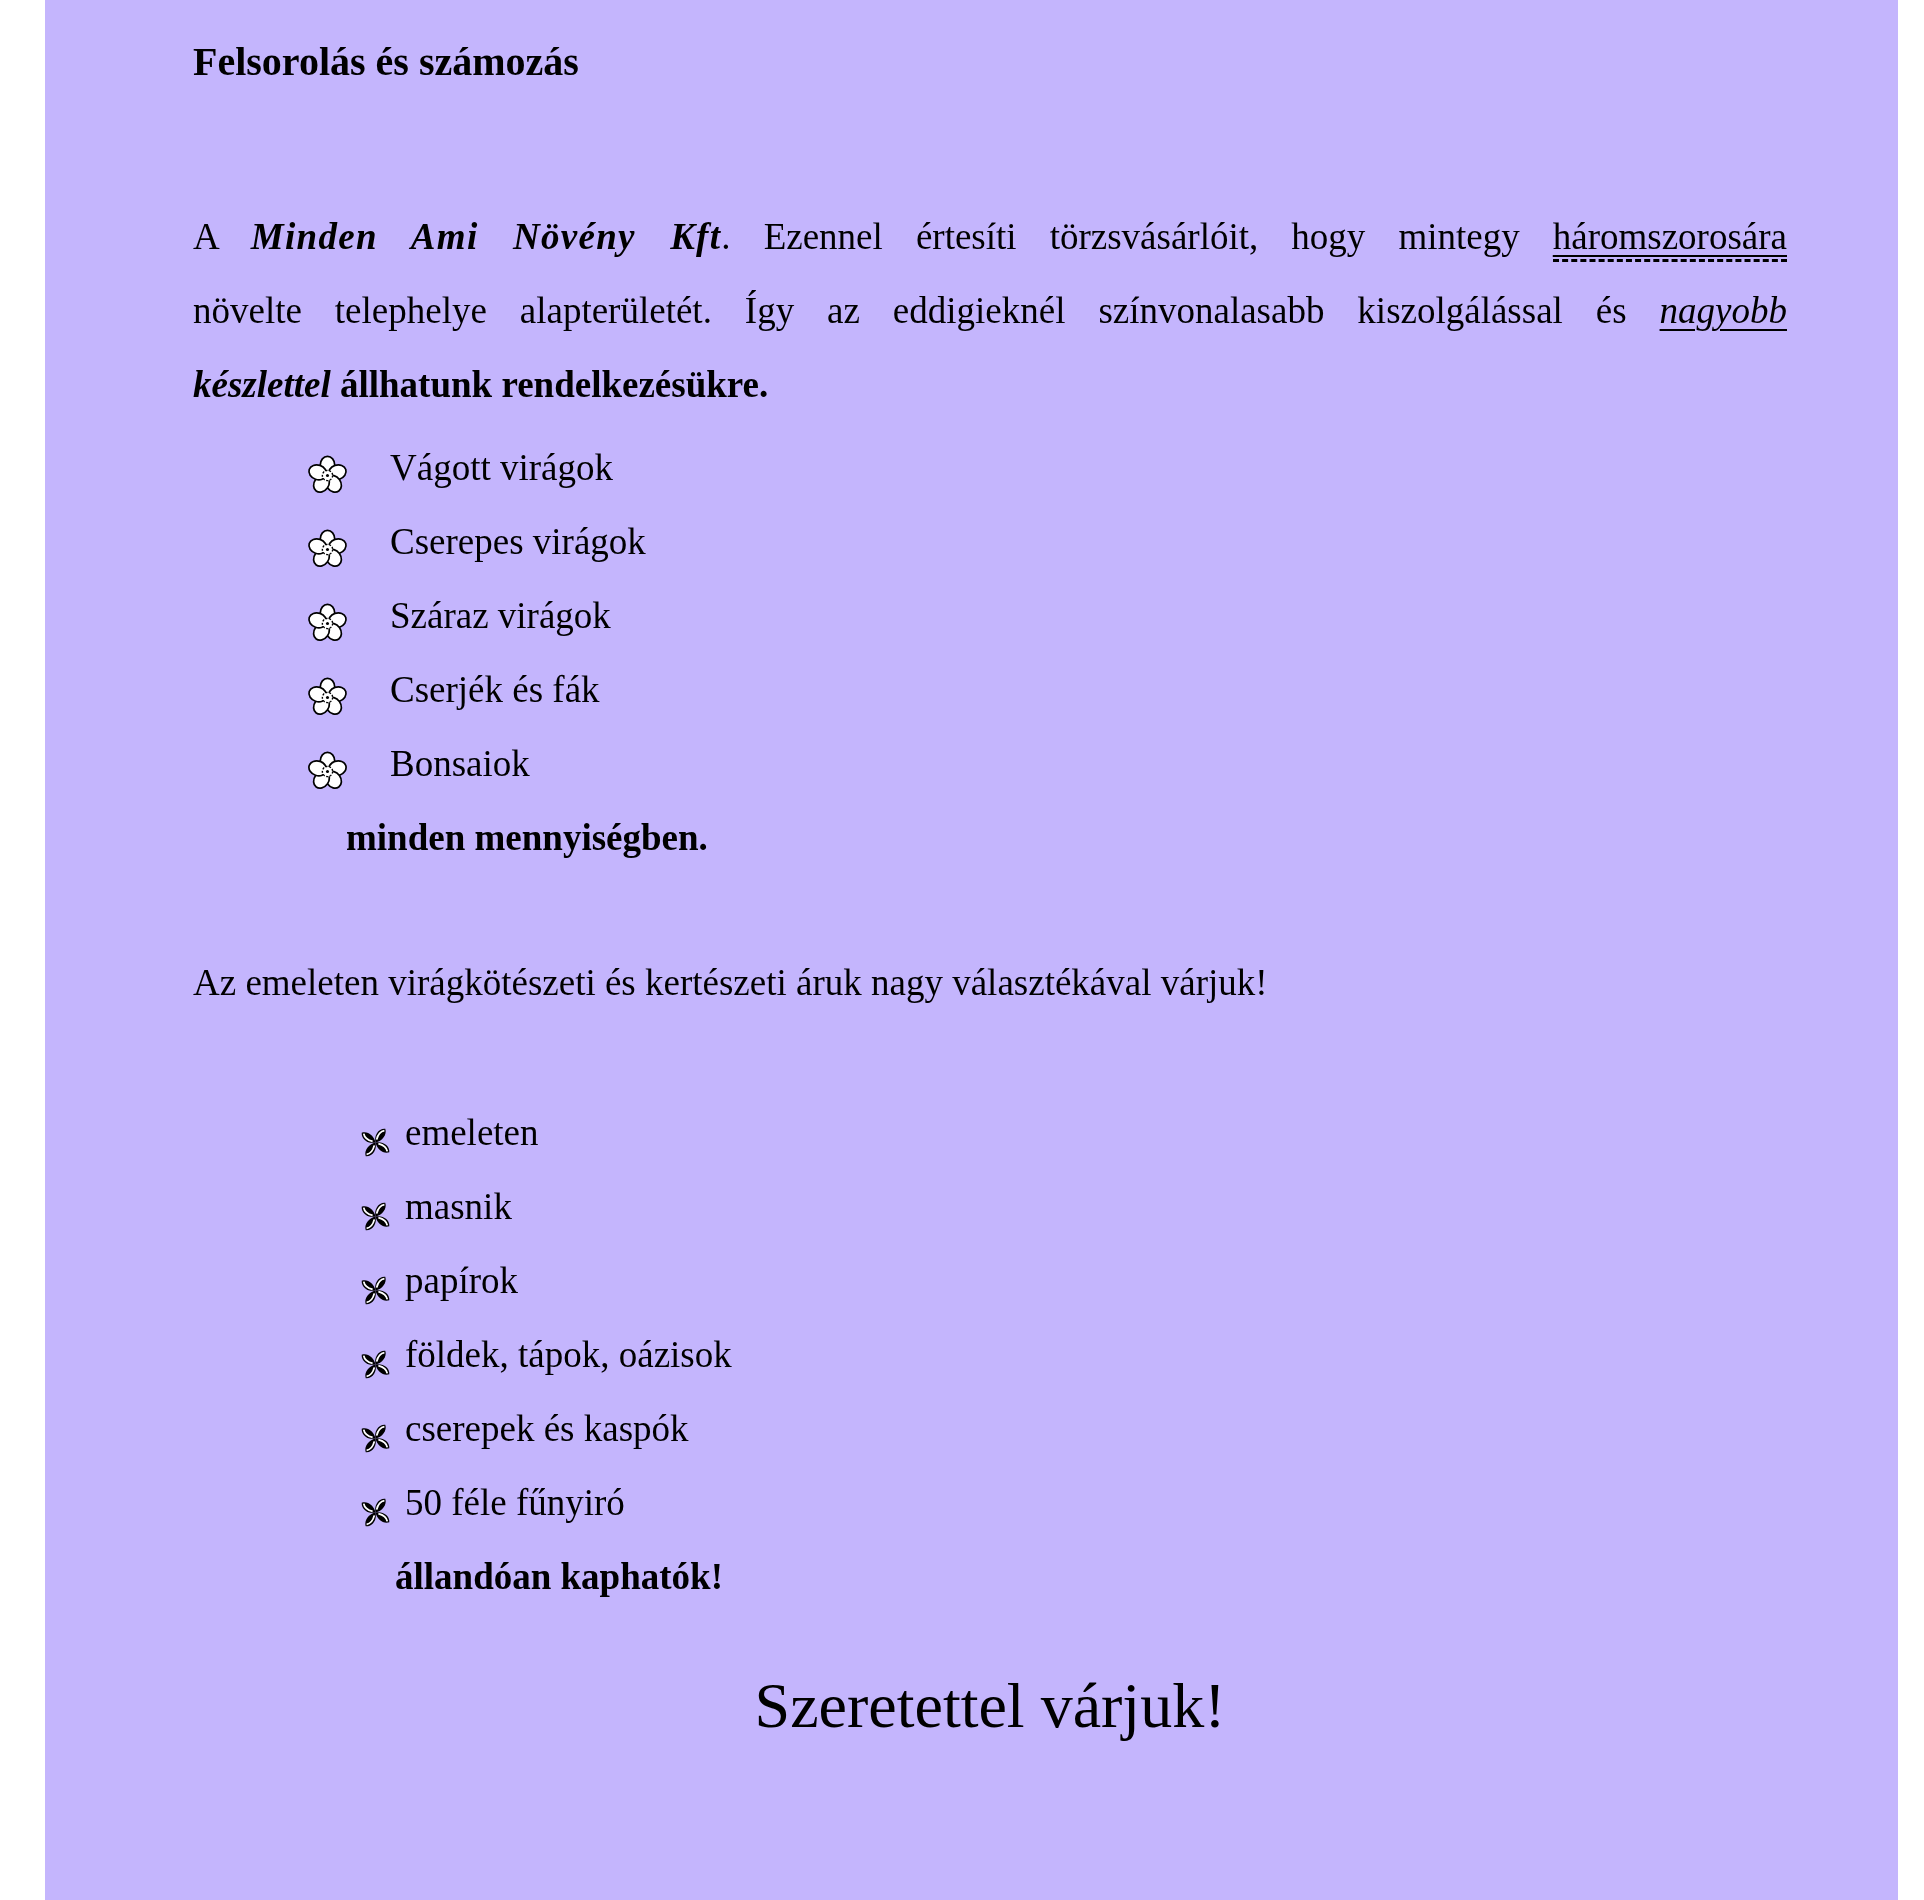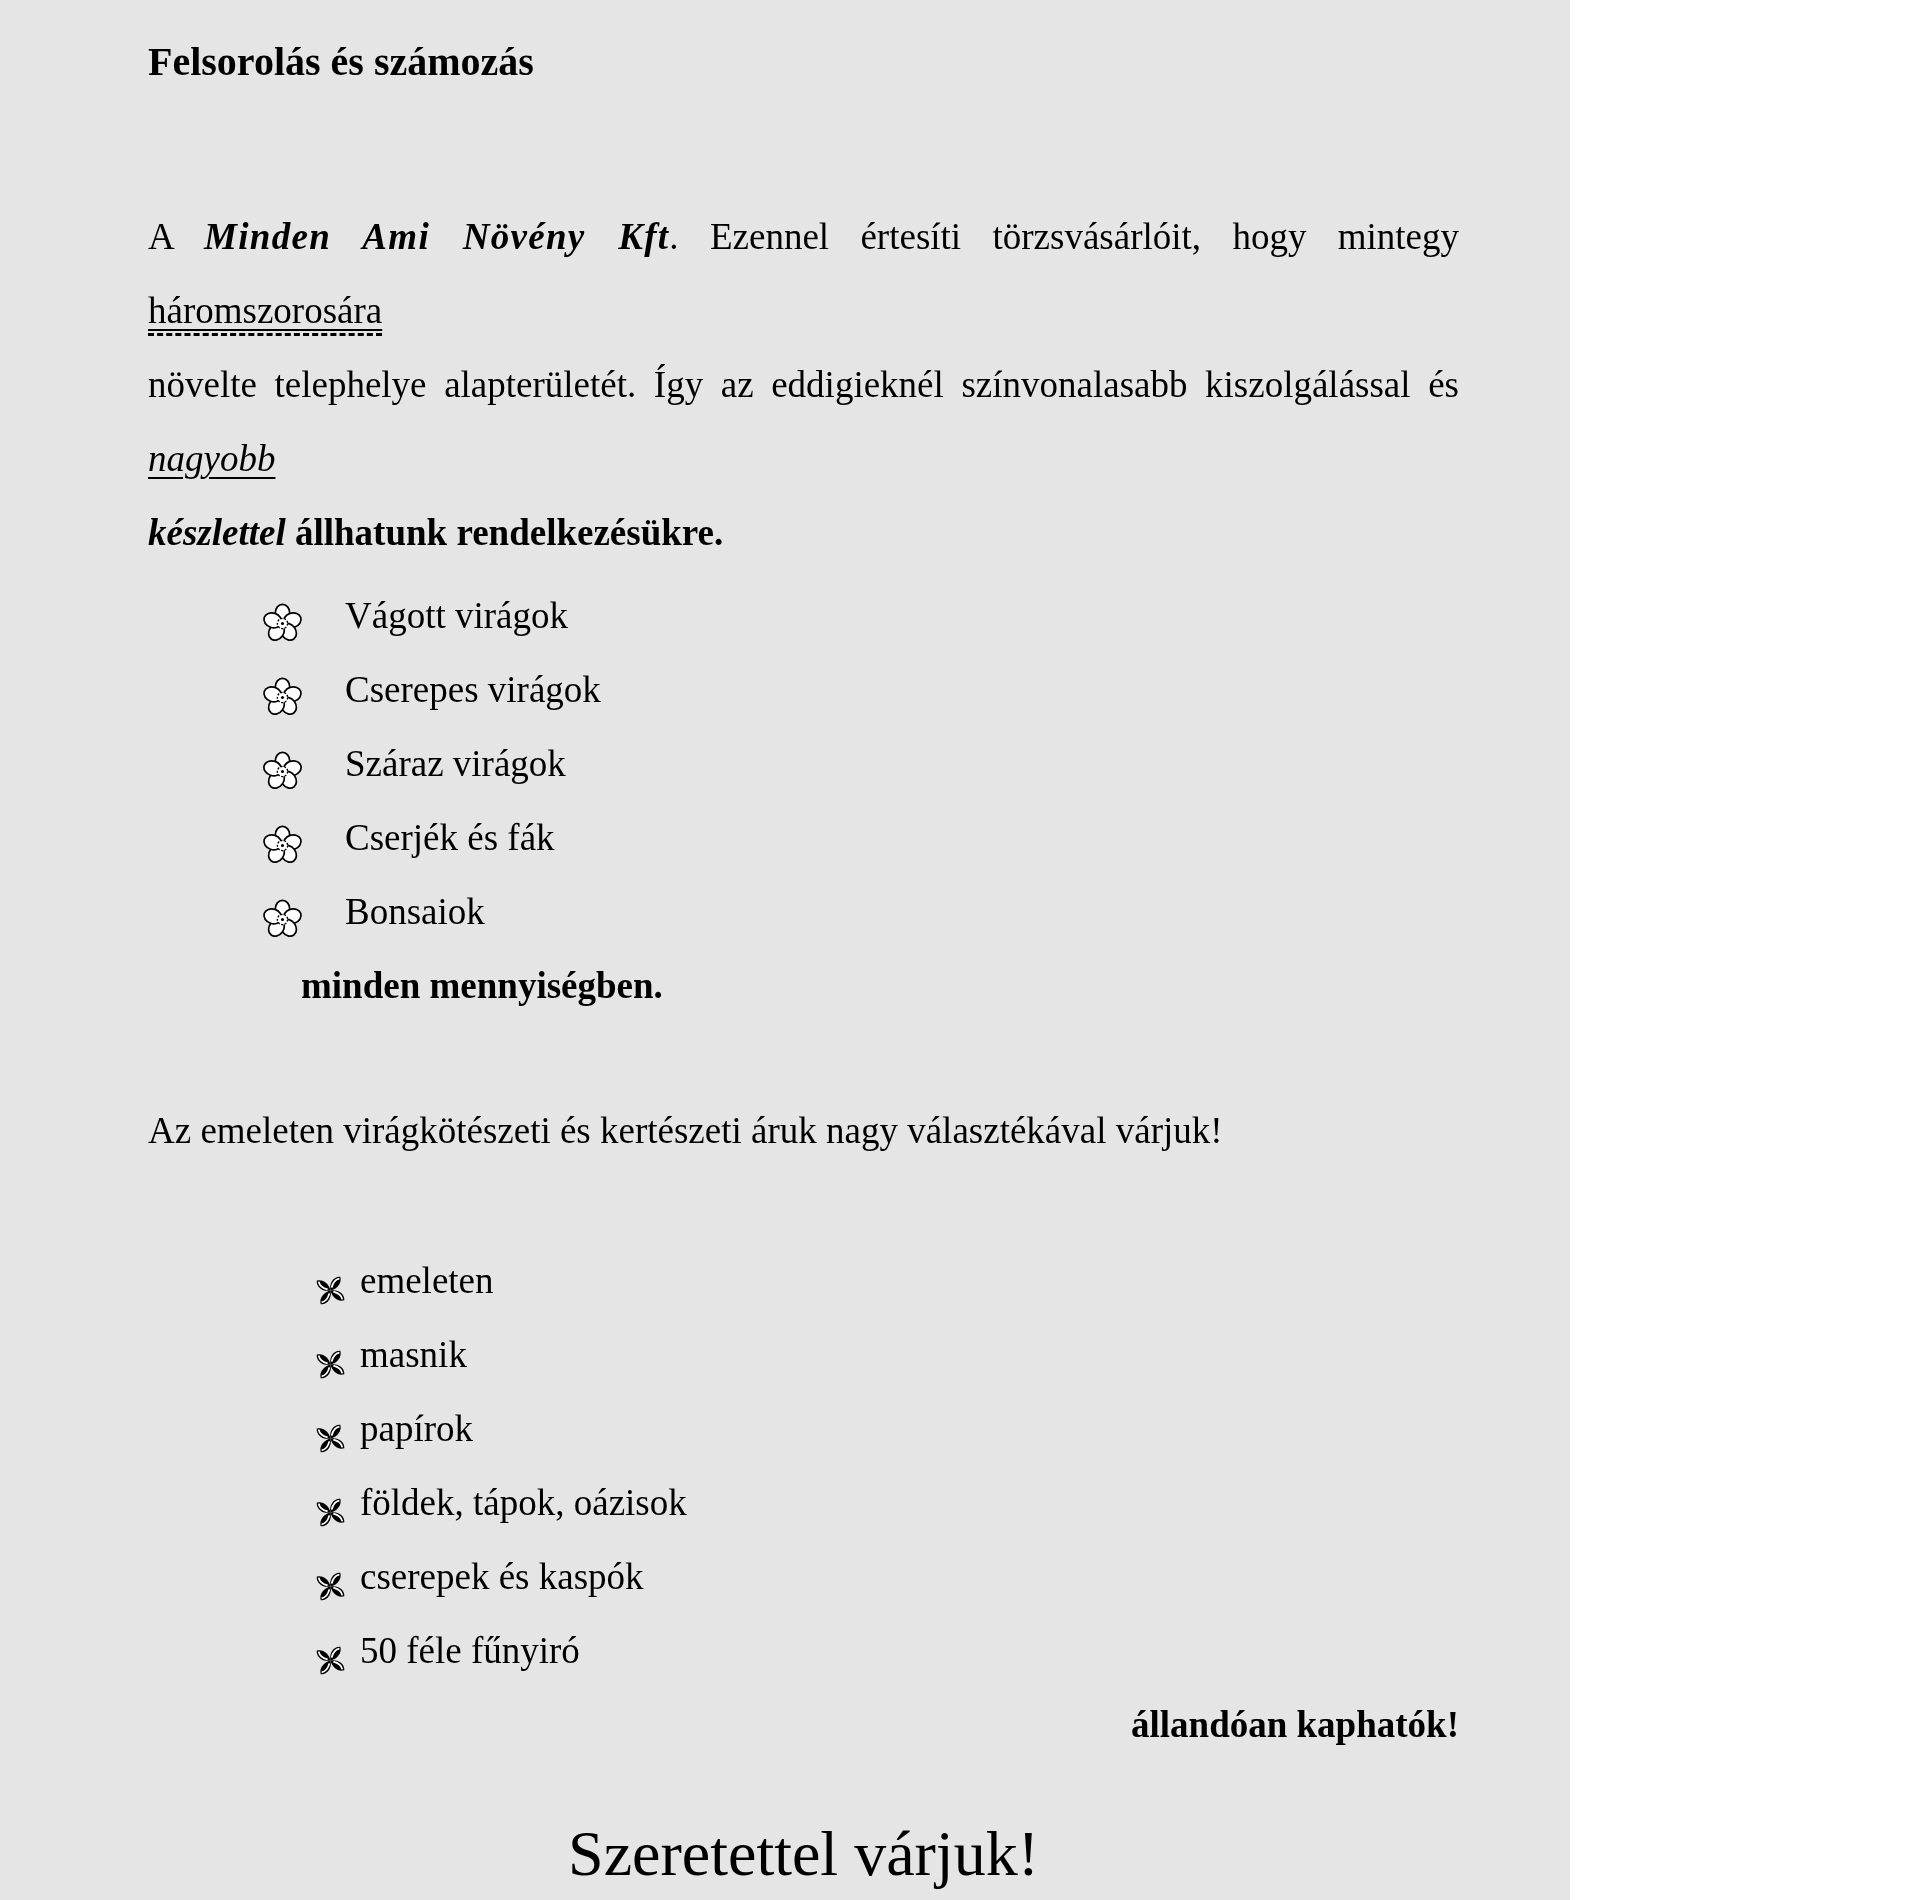--- a/index.html
+++ b/index.html
@@ -1,26 +1,27 @@
 <!DOCTYPE html>
 <html style="font-size:13.6px"><head>
 <meta charset="utf-8">
 <style>
   html,body{margin:0;padding:0;background:#ffffff;}
   .page{
     position:relative;
-    width:1570px;
+    width:1853px;
     height:1900px;
     box-sizing:border-box;
     padding:34px 111px 0 148px;
-    background:#e5e5e5;
+    background:#c4b5fd;
     color:#000;
     font-family:"Liberation Serif", serif;
     font-size:37px;
     overflow:hidden;
+    margin-left:45px;
   }
   .doc-title{
     font-size:40px;
     font-weight:bold;
     line-height:56px;
     margin:0;
   }
   .intro{margin-top:110px;line-height:74px;}
   .jline{text-align:justify;text-align-last:justify;}
   .lline{text-align:left;font-weight:bold;}
@@ -49,21 +50,21 @@
   .flower-list{margin-top:8.5px;}
   .flower-list li{padding-left:197px;}
   .flower-list .bullet{position:absolute;left:114px;top:16px;width:41px;height:41px;}
 
   .leaf-list{margin-top:76px;}
   .leaf-list li{padding-left:212px;}
   .leaf-list .bullet{position:absolute;left:163px;top:17px;width:39px;height:39px;}
 
   .list-footer{font-weight:bold;line-height:74px;margin:0;}
   .flower-footer{padding-left:153px;}
-  .leaf-footer{padding-left:202px;text-align:right;}
+  .leaf-footer{padding-left:202px;}
 
   .middle{margin-top:71px;line-height:74px;}
 
   .closing{
     margin-top:56px;
     font-size:64px;
     line-height:71px;
     text-align:center;
   }
 </style>

